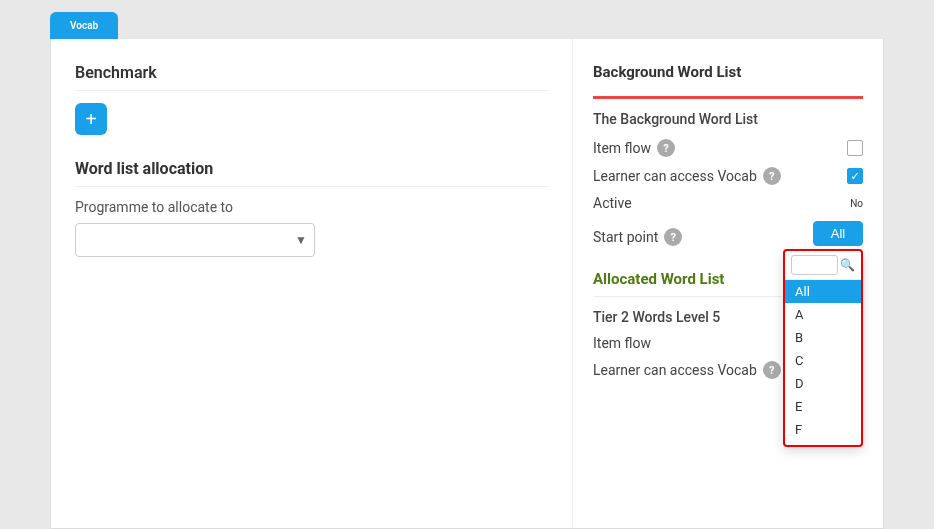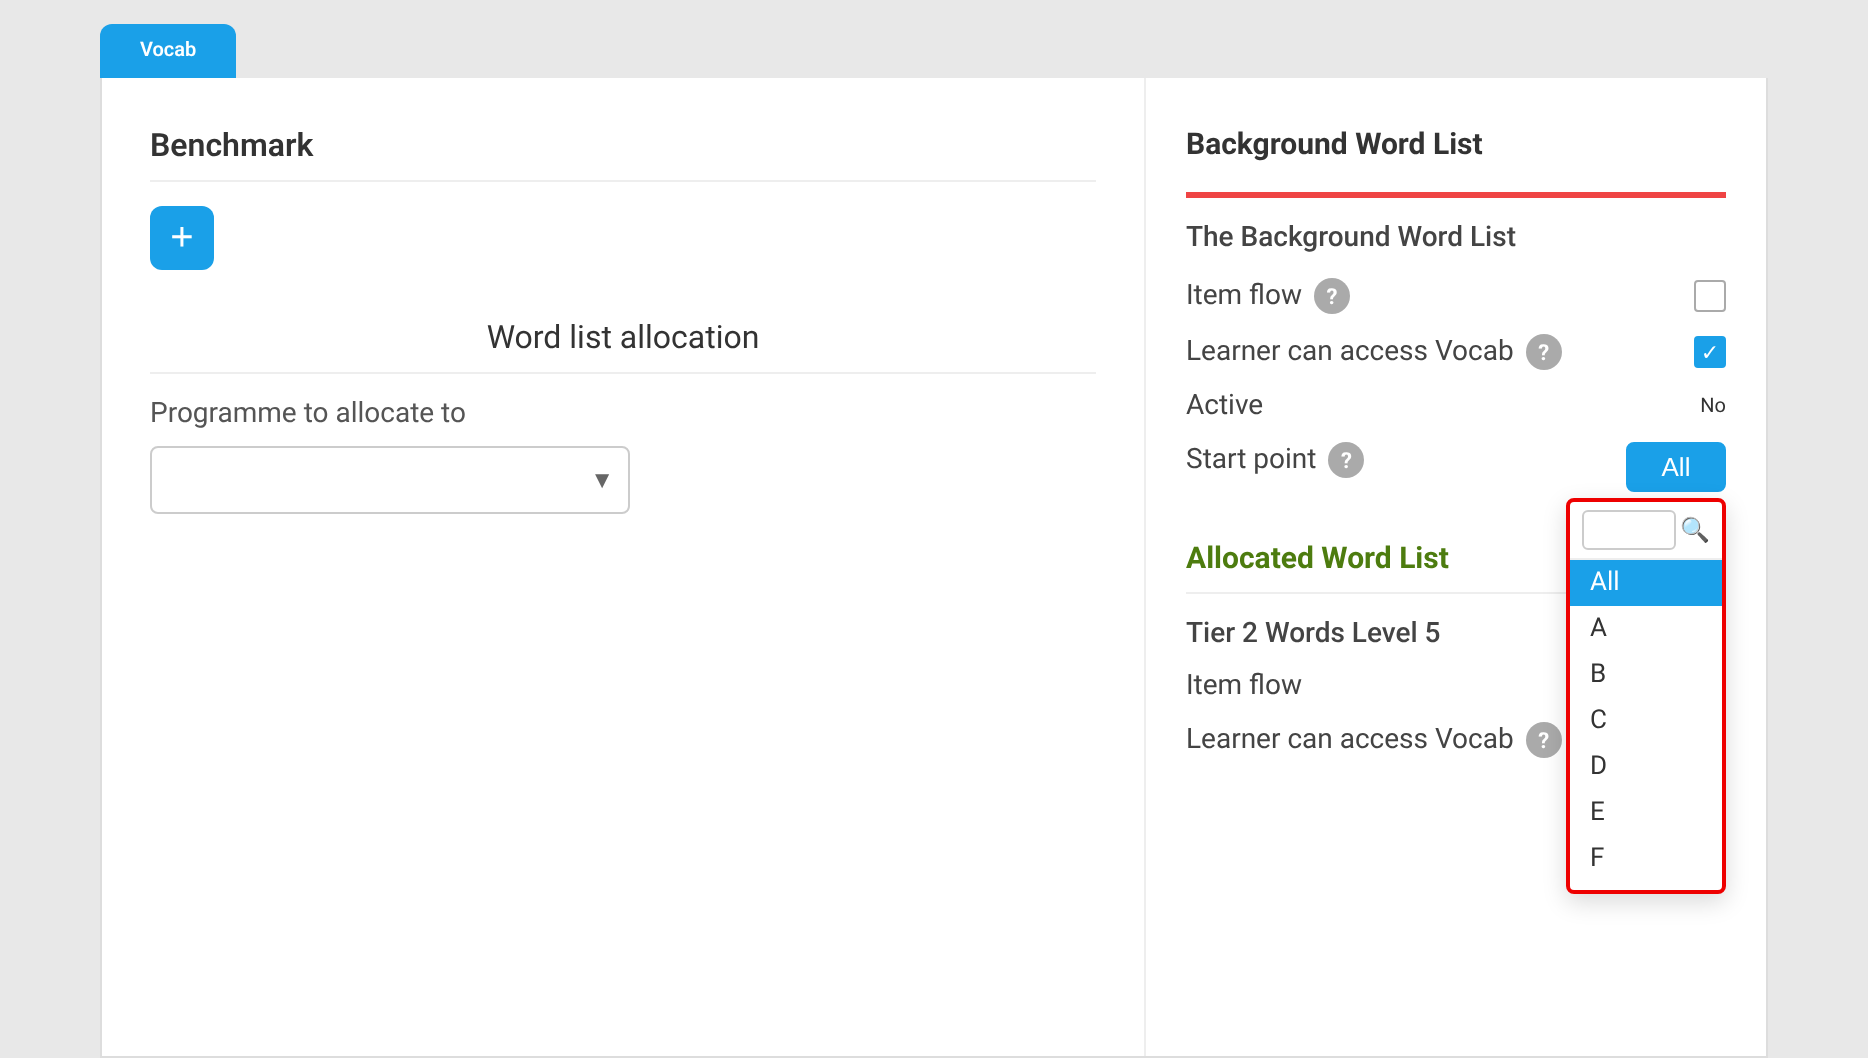--- a/index.html
+++ b/index.html
@@ -74,26 +74,25 @@
       justify-content: center;
       margin-bottom: 24px;
     }
 
     .word-list-section {
       margin-top: 8px;
     }
 
     .word-list-title {
       font-size: 16px;
-      font-weight: 400;
+      font-weight: 700;
       color: #333;
       margin-bottom: 12px;
       padding-bottom: 8px;
       border-bottom: 1px solid #eee;
-      text-align: center;
     }
 
     .allocation-row {
       display: flex;
       align-items: center;
       gap: 12px;
       margin-top: 8px;
     }
 
     .allocation-label {
@@ -215,21 +214,21 @@
       border-color: #1aa0e8;
       display: flex;
       align-items: center;
       justify-content: center;
       color: white;
       font-size: 11px;
     }
 
     .start-point-row {
       display: flex;
-      align-items: flex-start;
+      align-items: flex-end;
       justify-content: space-between;
       margin-bottom: 10px;
       position: relative;
       gap: 37px;
     }
 
     .dropdown-btn {
       background: #1aa0e8;
       color: white;
       border: 1px solid #1aa0e8;

